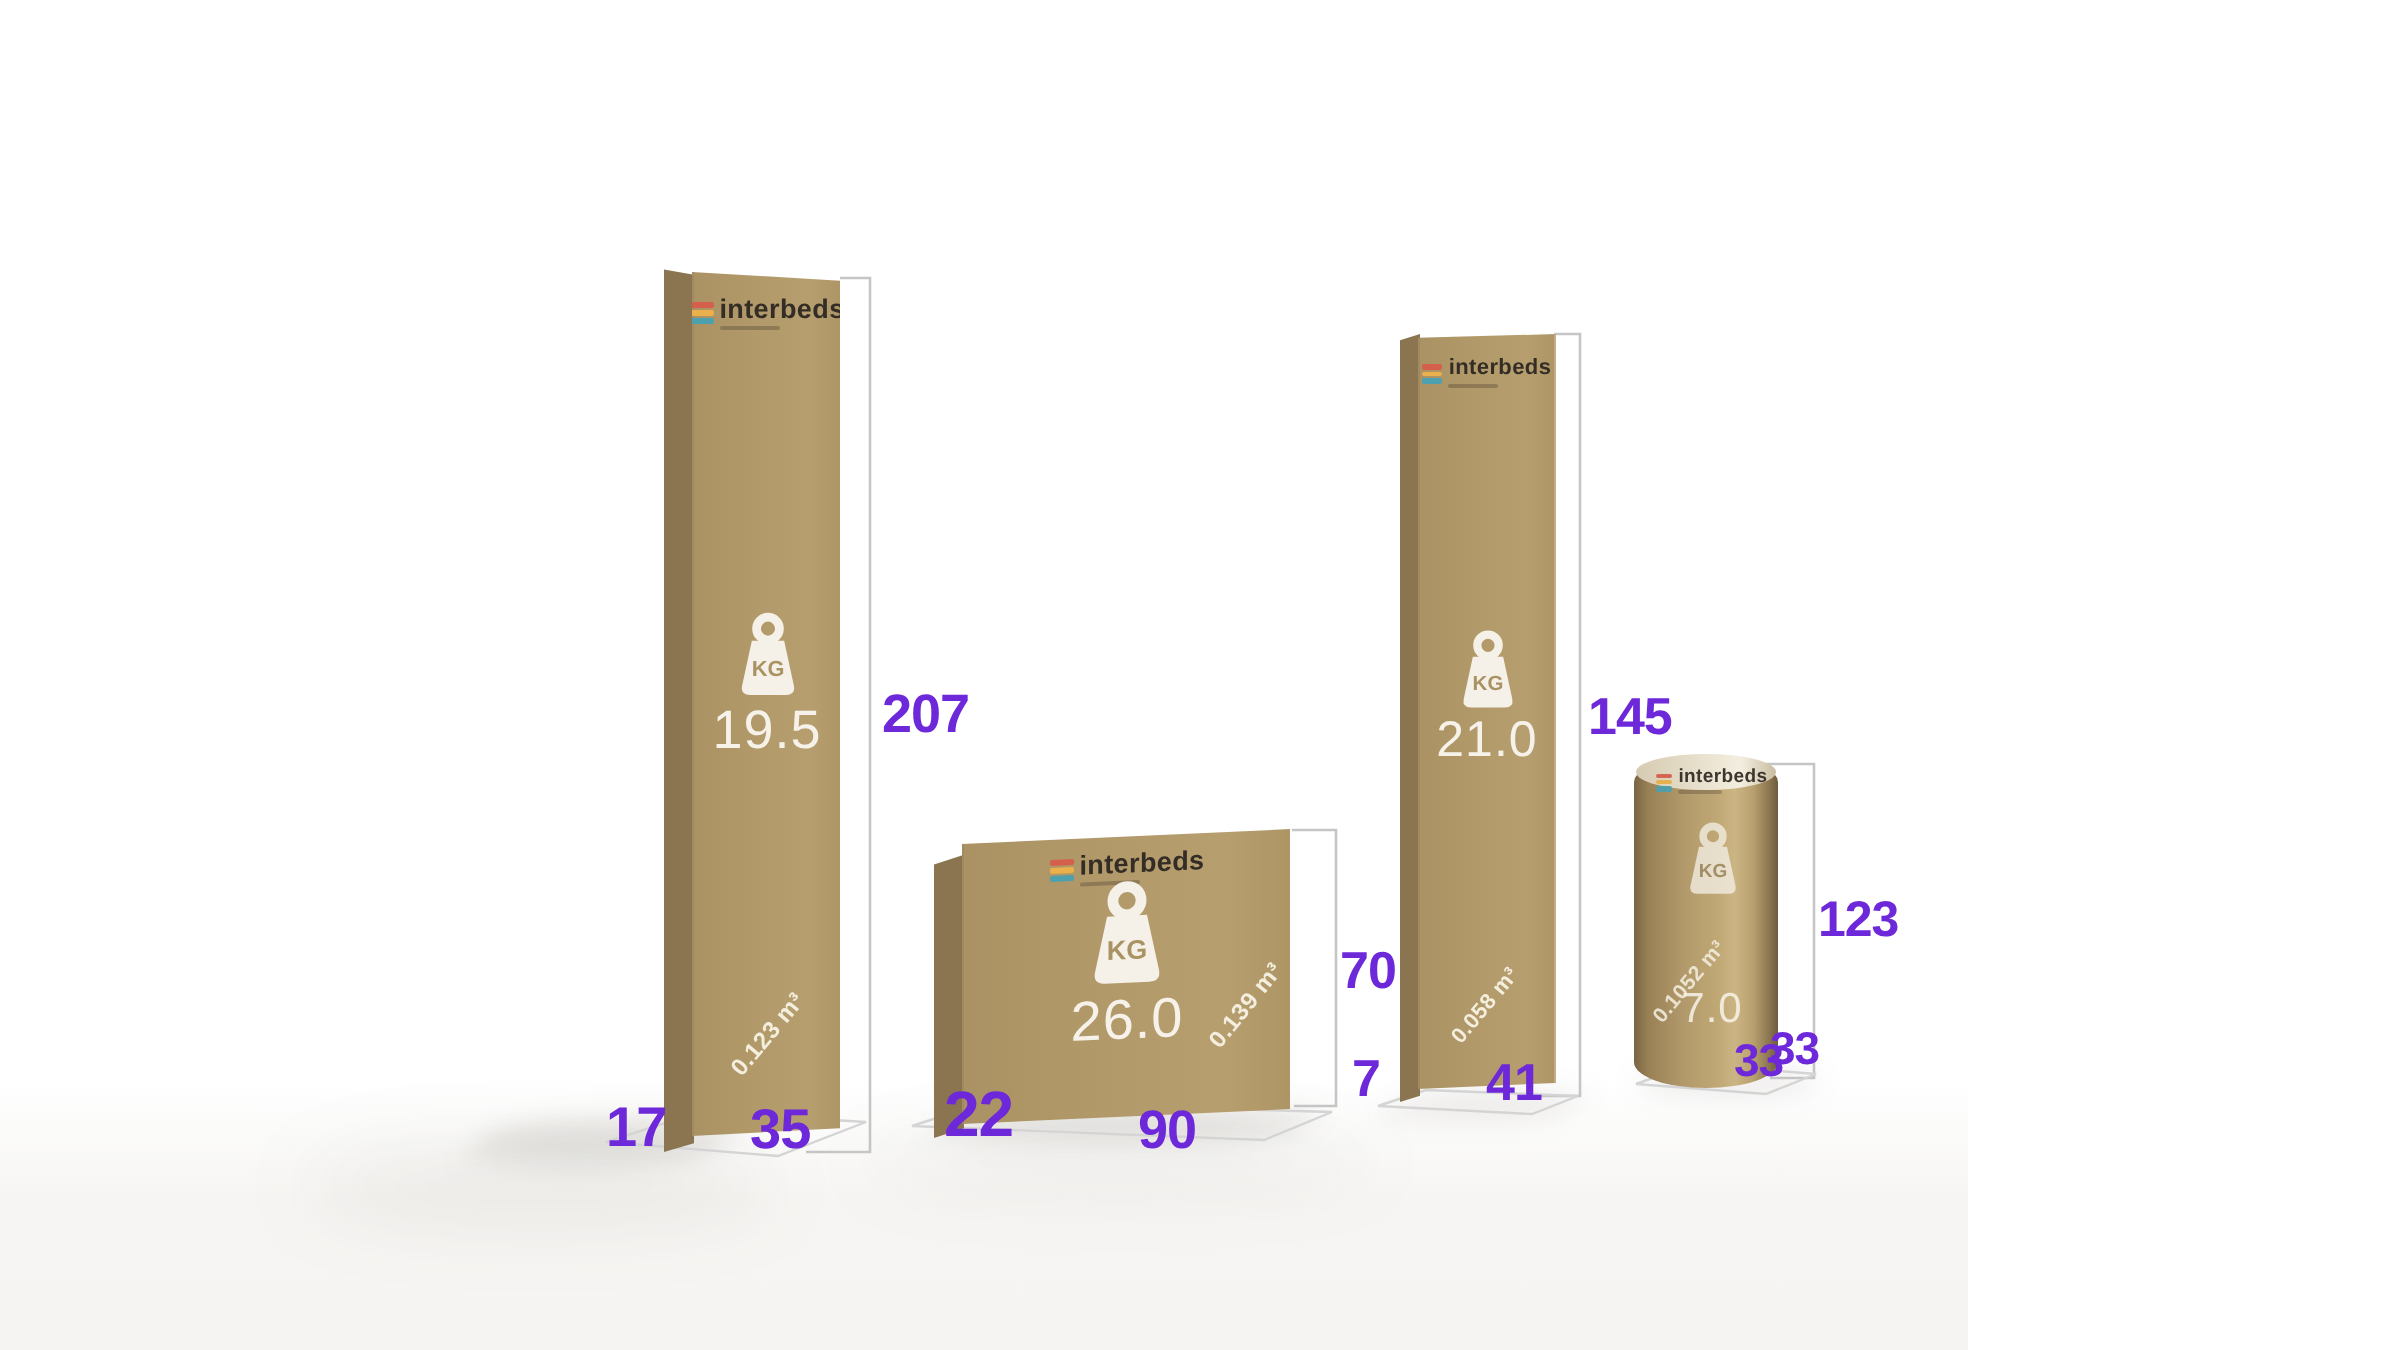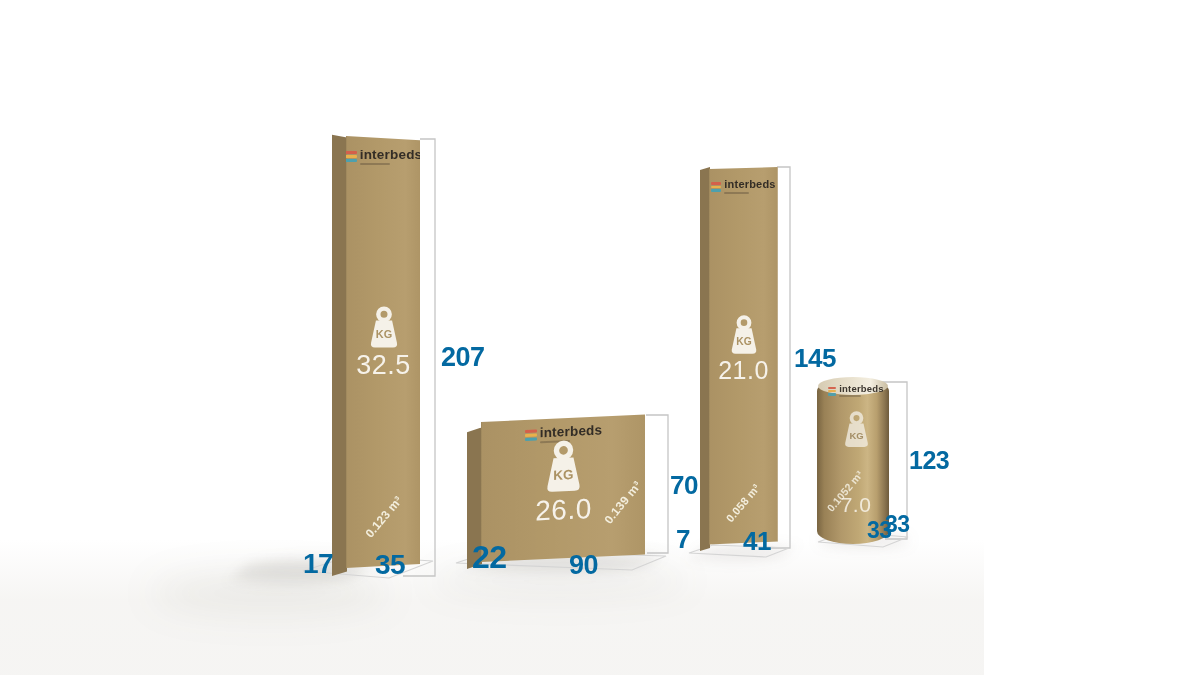--- a/index.html
+++ b/index.html
@@ -73,21 +73,21 @@
   .lb3{background:#4da0ad;}
   .logo-text{display:inline-block;font-size:13.5px;font-weight:700;color:#332d26;letter-spacing:.2px;line-height:1;}
   .logo-text::after{content:"";display:block;width:48%;height:2px;margin-top:1.5px;background:rgba(58,50,40,.30);border-radius:1px;}
   .kgwrap{position:absolute;left:0;right:0;display:flex;flex-direction:column;align-items:center;gap:2px;z-index:4;}
   .kg-ring{fill:none;stroke:#f5f1e8;stroke-width:4.6;}
   .kg-body{fill:#f5f1e8;}
   .kg-text{fill:#ab9263;font-size:11.5px;font-weight:700;text-anchor:middle;font-family:"Liberation Sans",sans-serif;}
   .weight{color:#f6f2ea;font-weight:500;line-height:1;letter-spacing:.5px;}
   .vol{position:absolute;color:#f3eedd;font-weight:600;white-space:nowrap;transform:rotate(-50deg);letter-spacing:.2px;z-index:4;}
   
-  .dim{position:absolute;color:#0369a1;font-weight:600;line-height:1;z-index:10;letter-spacing:-0.5px;}
+  .dim{position:absolute;color:#6d28d9;font-weight:600;line-height:1;z-index:10;letter-spacing:-0.5px;}
   #d1h{left:441px;top:344px;font-size:27px;}
   #d1w{left:375px;top:551px;font-size:28px;}
   #d1d{left:303px;top:550px;font-size:28px;}
   #d2h{left:670px;top:472px;font-size:26px;}
   #d2w{left:569px;top:540px;font-size:27px;margin-top:12px;}
   #d2d{left:472px;top:541px;font-size:32px;}
   #d3h{left:794px;top:345px;font-size:26px;}
   #d3w{left:743px;top:528px;font-size:26px;}
   #d3d{left:676px;top:526px;font-size:26px;}
   #d4h{left:909px;top:448px;font-size:25px;}
@@ -132,21 +132,21 @@
             <i class="lb3"></i>
           </span>
         <span class="logo-text">interbeds</span>
       </div>
       <div class="kgwrap">
         <svg class="kg-icon" viewBox="0 0 40 46">
           <circle class="kg-ring" cx="20" cy="8.6" r="6"></circle>
           <path class="kg-body" d="M11.5 15 L28.5 15 L33.6 38.5 Q34.6 43.5 29.5 43.5 L10.5 43.5 Q5.4 43.5 6.4 38.5 Z"></path>
           <text class="kg-text" x="20" y="33.5">KG</text>
         </svg>
-        <div class="weight">32.5</div>
+        <div class="weight">19.5</div>
       </div>
       <div class="vol">0.123 m³</div>
     </div>
   </div>
 
   <div class="pkg" id="p2">
     <div class="face-side"></div>
     <div class="face-front">
       <div class="logo">
         <span class="logo-mark">

